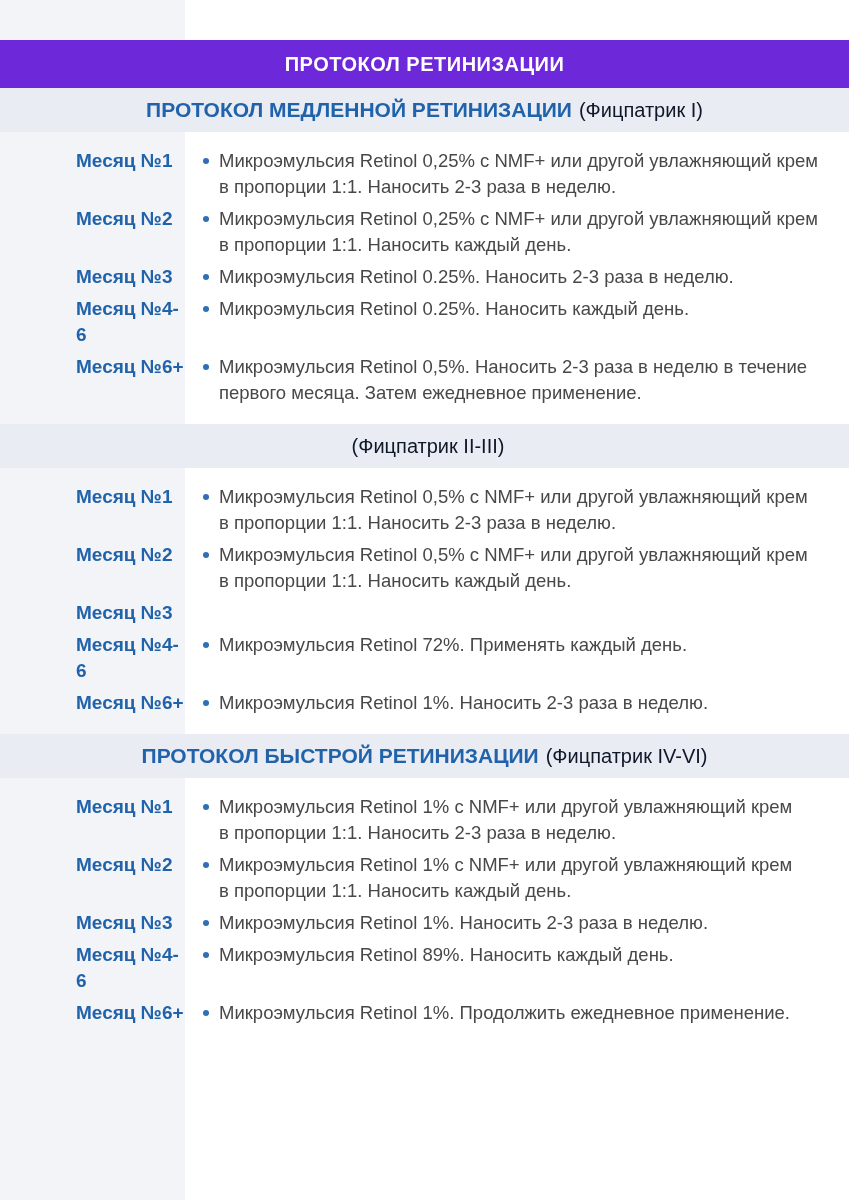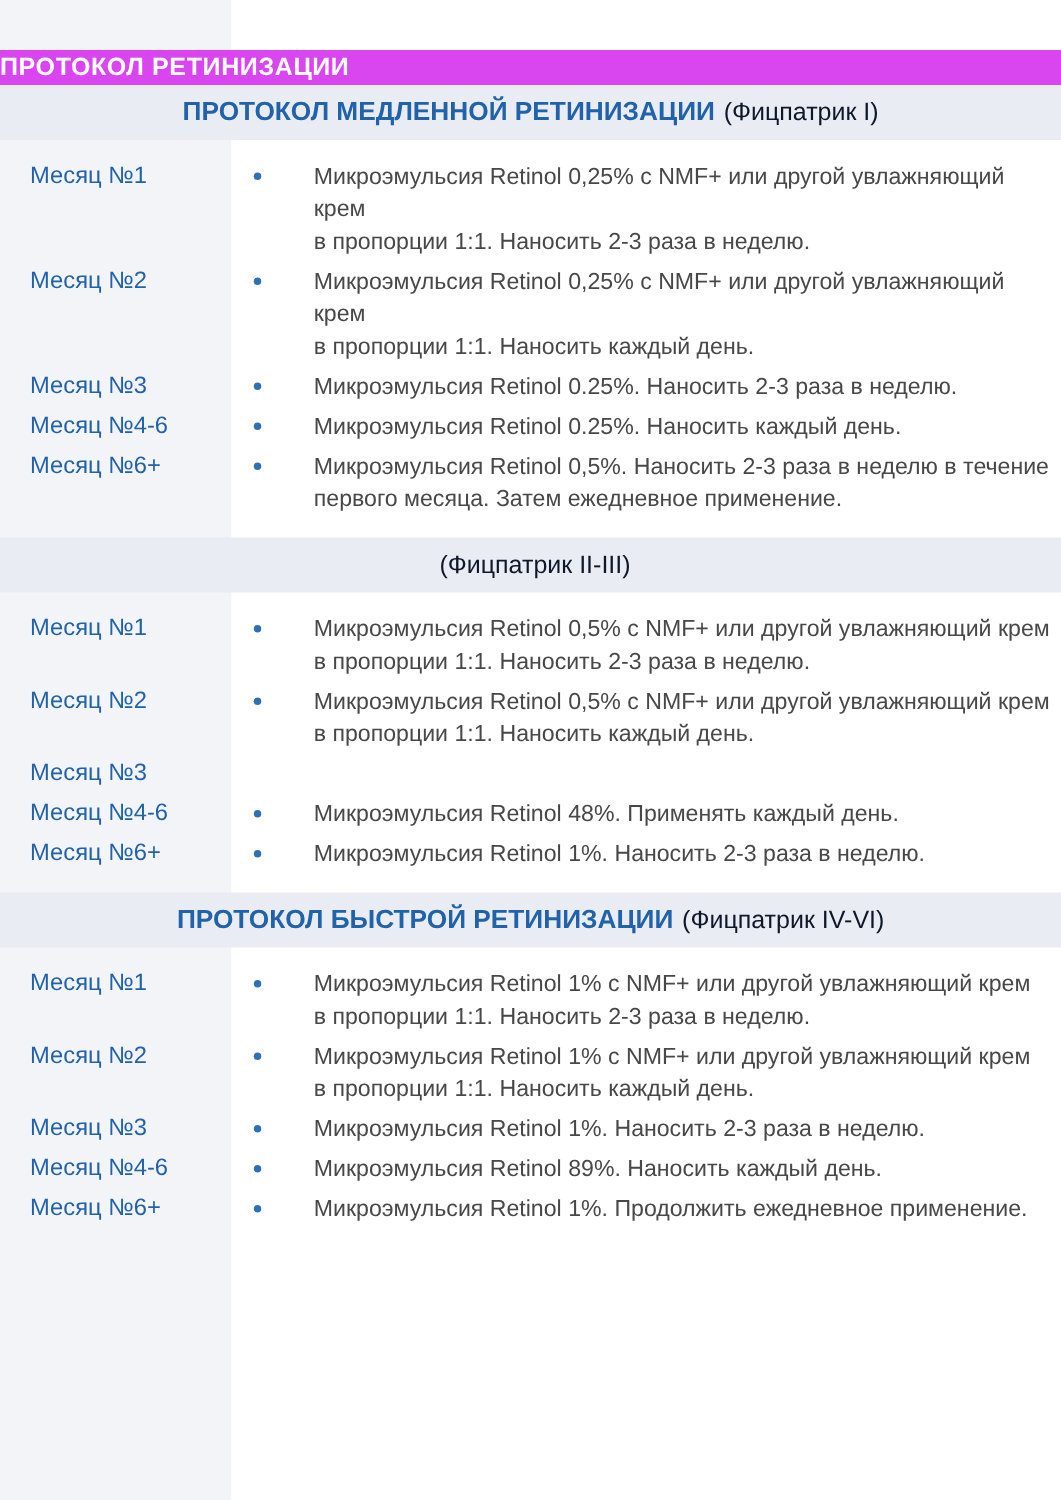--- a/index.html
+++ b/index.html
@@ -12,44 +12,44 @@
   }
   #page { position: relative; width: 849px; height: 1200px; }
   .left-strip {
     position: absolute; left: 0; top: 0;
     width: 185px; height: 1200px;
     background: #f2f4f8;
   }
   .content { position: relative; z-index: 1; }
   .top-spacer { height: 40px; }
   .main-banner {
-    height: 28px; background: #d946ef;
-    display: flex; align-items: center; 
+    height: 48px; background: #6d28d9;
+    display: flex; align-items: center; justify-content: center;
   }
   .main-banner .banner-title {
     color: #ffffff; font-weight: bold; font-size: 20px; letter-spacing: 0.5px;
   }
   .section-band {
     height: 44px; background: #eaecf3;
     display: flex; align-items: center; justify-content: center;
   }
   .section-band .section-title {
     color: #2163ab; font-weight: bold; font-size: 21px;
   }
   .section-band .section-subtitle {
     color: #0f172a; font-weight: normal; font-size: 20px; margin-left: 7px;
   }
   .section-rows { padding: 16px 0 12px 0; }
   .proto-row { display: flex; margin-bottom: 6px; }
   .month-label {
     width: 185px; flex: 0 0 185px; box-sizing: border-box;
-    padding-left: 24px;
-    color: #2163ab; font-weight: normal; font-size: 19px; line-height: 26px;
-  }
-  .row-cell { display: flex; margin-left: 18px; gap: 32px; }
+    padding-left: 76px;
+    color: #2163ab; font-weight: bold; font-size: 19px; line-height: 26px;
+  }
+  .row-cell { display: flex; margin-left: 18px; }
   .bullet-dot {
     width: 6px; height: 6px; border-radius: 50%;
     background: #2e6fb5; flex: 0 0 6px;
     margin: 10px 10px 0 0;
   }
   .row-text {
     color: #484848; font-size: 18.5px; line-height: 26px;
     white-space: pre-line; max-width: 615px;
   }
 </style>
@@ -139,21 +139,21 @@
   </div>
 
   <div class="proto-row">
     <div class="month-label">Месяц №3</div>
   </div>
 
   <div class="proto-row">
     <div class="month-label">Месяц №4-6</div>
     <div class="row-cell">
       <span class="bullet-dot"></span>
-      <span class="row-text">Микроэмульсия Retinol 48%. Применять каждый день.</span>
+      <span class="row-text">Микроэмульсия Retinol 72%. Применять каждый день.</span>
     </div>
   </div>
 
   <div class="proto-row">
     <div class="month-label">Месяц №6+</div>
     <div class="row-cell">
       <span class="bullet-dot"></span>
       <span class="row-text">Микроэмульсия Retinol 1%. Наносить 2-3 раза в неделю.</span>
     </div>
   </div>

